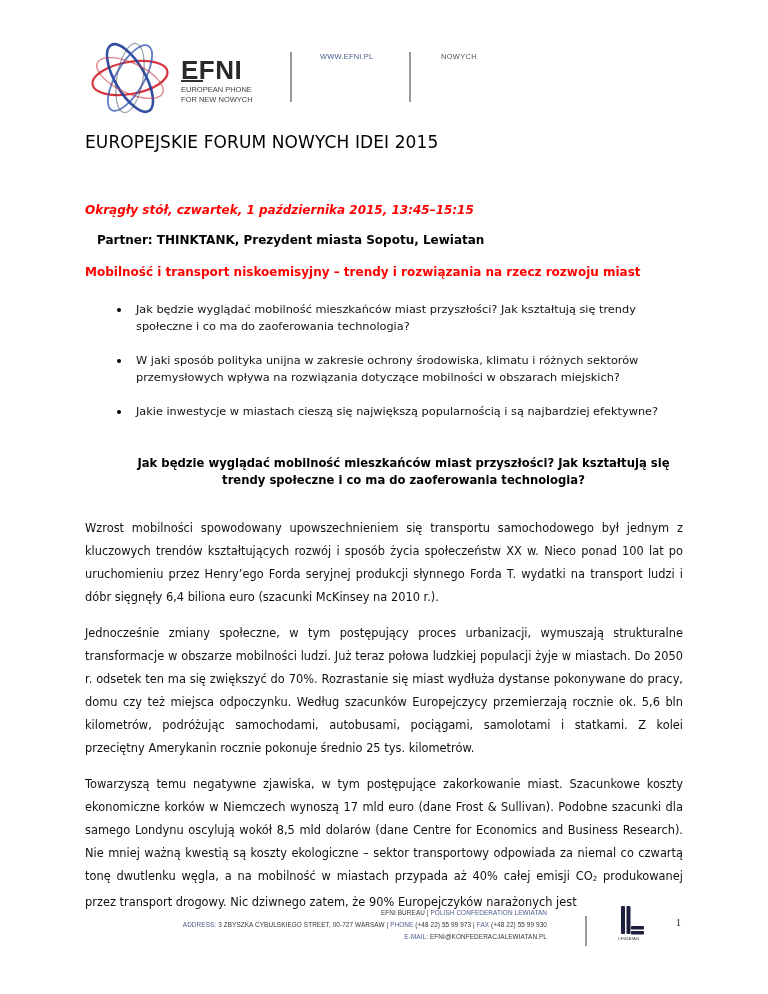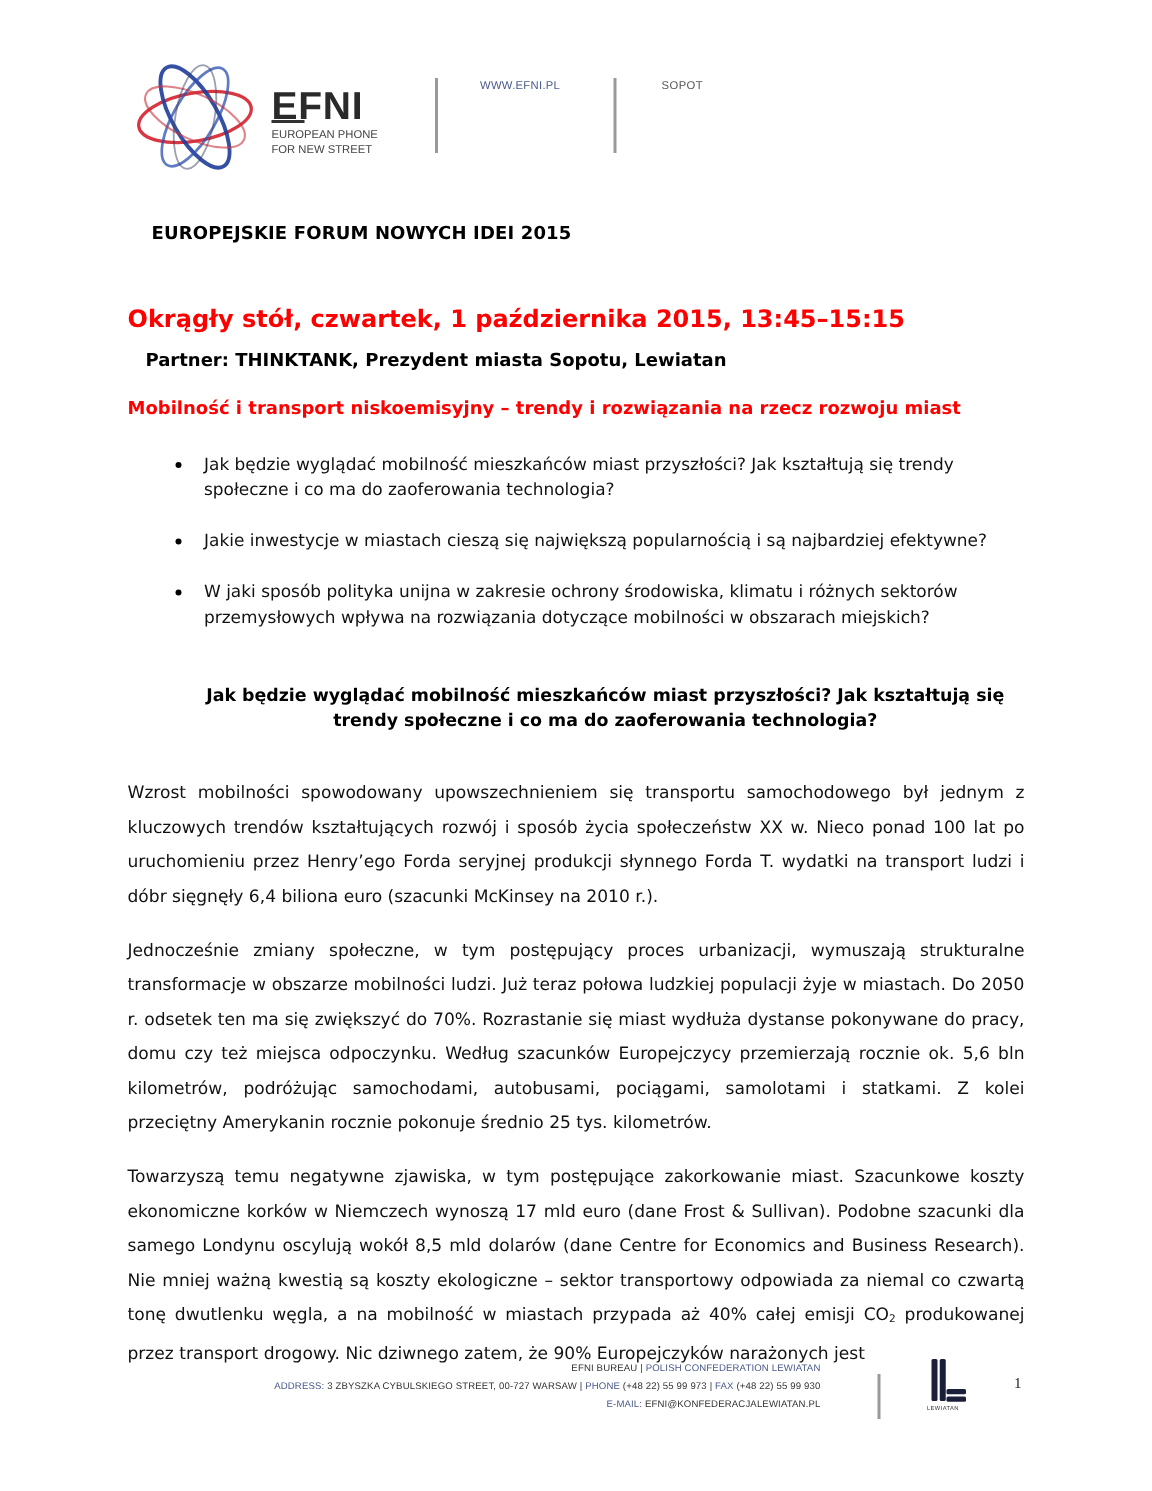--- a/index.html
+++ b/index.html
@@ -10,22 +10,22 @@
     .logo-word { position: absolute; left: 181px; top: 55px; font-family: "Liberation Sans", sans-serif; font-weight: bold; font-size: 26px; letter-spacing: 0.5px; color: #2a2a2a; }
     .logo-rule { position: absolute; left: 181px; top: 80px; width: 22px; height: 2px; background: #333; }
     .logo-sub { position: absolute; left: 181px; top: 85px; font-family: "Liberation Sans", sans-serif; font-size: 7.5px; line-height: 10px; color: #444; }
     .vdiv { position: absolute; width: 1.5px; background: #999; }
     .vdiv.d1 { left: 290px; top: 52px; height: 50px; }
     .vdiv.d2 { left: 409px; top: 52px; height: 50px; }
     .hdr-link { position: absolute; left: 320px; top: 52px; font-family: "Liberation Sans", sans-serif; font-size: 7.5px; color: #4a5a8c; letter-spacing: 0.2px; }
     .hdr-city { position: absolute; left: 441px; top: 52px; font-family: "Liberation Sans", sans-serif; font-size: 7.5px; color: #555; letter-spacing: 0.3px; }
 
     .content { position: absolute; left: 85px; top: 132px; width: 598px; }
-    .title { font-size: 12px; font-weight: bold; margin: 16px; letter-spacing: 0.1px; }
-    .meta-red { color: #ff0000; font-weight: bold; font-size: 16px; margin: 0; position: absolute; left: 0; top: 71px; }
+    .title { font-size: 17px; font-weight: normal; margin: 0; letter-spacing: 0.1px; }
+    .meta-red { color: #ff0000; font-weight: bold; font-size: 12px; margin: 0; position: absolute; left: 0; top: 71px; font-style: italic; }
     .meta-partner { font-weight: bold; font-size: 12px; margin: 0; position: absolute; left: 12px; top: 101px; }
     .meta-topic { color: #ff0000; font-weight: bold; font-size: 12px; margin: 0; position: absolute; left: 0; top: 133px; }
 
     .bullets { position: absolute; left: 0; top: 169px; width: 598px; list-style: none; margin: 0; padding: 0; }
     .bullets li { position: relative; padding-left: 51px; font-size: 11.3px; line-height: 17px; color: #111; margin-bottom: 17px; }
     .bullets .bullet-dot { position: absolute; left: 32px; top: 7px; width: 4px; height: 4px; border-radius: 50%; background: #000; }
 
     .subheading { position: absolute; left: 46px; top: 323px; width: 545px; text-align: center; font-weight: bold; font-size: 11.6px; line-height: 17px; }
 
     .paras { position: absolute; left: 0; top: 385px; width: 598px; }
@@ -50,38 +50,38 @@
       <ellipse cx="42" cy="38" rx="38" ry="15" transform="rotate(60 42 38)" stroke="#1f3d99" stroke-width="2.6" opacity="0.9"></ellipse>
       <ellipse cx="42" cy="38" rx="37" ry="14" transform="rotate(-60 42 38)" stroke="#2b4fb0" stroke-width="1.8" opacity="0.75"></ellipse>
       <ellipse cx="42" cy="38" rx="36" ry="15" transform="rotate(25 42 38)" stroke="#c9303c" stroke-width="1.4" opacity="0.6"></ellipse>
       <ellipse cx="42" cy="38" rx="35" ry="13" transform="rotate(100 42 38)" stroke="#3a3f5c" stroke-width="1.2" opacity="0.5"></ellipse>
     </g>
   </svg>
   <div class="logo-word">EFNI</div>
   <div class="logo-rule"></div>
   <div class="logo-sub">
     <div>EUROPEAN PHONE</div>
-    <div>FOR NEW STREET</div>
+    <div>FOR NEW NOWYCH</div>
   </div>
   <div class="vdiv d1"></div>
   <div class="hdr-link">WWW.EFNI.PL</div>
   <div class="vdiv d2"></div>
-  <div class="hdr-city">SOPOT</div>
+  <div class="hdr-city">NOWYCH</div>
 </div>
 
 <div class="content">
   <h1 class="title">EUROPEJSKIE FORUM NOWYCH IDEI 2015</h1>
   <p class="meta-red">Okrągły stół, czwartek, 1 października 2015, 13:45–15:15</p>
   <p class="meta-partner">Partner: THINKTANK, Prezydent miasta Sopotu, Lewiatan</p>
   <p class="meta-topic">Mobilność i transport niskoemisyjny – trendy i rozwiązania na rzecz rozwoju miast</p>
 
   <ul class="bullets">
     <li><span class="bullet-dot"></span><span>Jak będzie wyglądać mobilność mieszkańców miast przyszłości? Jak kształtują się trendy społeczne i co ma do zaoferowania technologia?</span></li>
+    <li><span class="bullet-dot"></span><span>W jaki sposób polityka unijna w zakresie ochrony środowiska, klimatu i różnych sektorów przemysłowych wpływa na rozwiązania dotyczące mobilności w obszarach miejskich?</span></li>
     <li><span class="bullet-dot"></span><span>Jakie inwestycje w miastach cieszą się największą popularnością i są najbardziej efektywne?</span></li>
-    <li><span class="bullet-dot"></span><span>W jaki sposób polityka unijna w zakresie ochrony środowiska, klimatu i różnych sektorów przemysłowych wpływa na rozwiązania dotyczące mobilności w obszarach miejskich?</span></li>
   </ul>
 
   <div class="subheading">Jak będzie wyglądać mobilność mieszkańców miast przyszłości? Jak kształtują się trendy społeczne i co ma do zaoferowania technologia?</div>
 
   <div class="paras">
     <p>Wzrost mobilności spowodowany upowszechnieniem się transportu samochodowego był jednym z kluczowych trendów kształtujących rozwój i sposób życia społeczeństw XX w. Nieco ponad 100 lat po uruchomieniu przez Henry’ego Forda seryjnej produkcji słynnego Forda T. wydatki na transport ludzi i dóbr sięgnęły 6,4 biliona euro (szacunki McKinsey na 2010 r.).</p>
     <p>Jednocześnie zmiany społeczne, w tym postępujący proces urbanizacji, wymuszają strukturalne transformacje w obszarze mobilności ludzi. Już teraz połowa ludzkiej populacji żyje w miastach. Do 2050 r. odsetek ten ma się zwiększyć do 70%. Rozrastanie się miast wydłuża dystanse pokonywane do pracy, domu czy też miejsca odpoczynku. Według szacunków Europejczycy przemierzają rocznie ok. 5,6 bln kilometrów, podróżując samochodami, autobusami, pociągami, samolotami i  statkami. Z kolei przeciętny Amerykanin rocznie pokonuje średnio 25 tys. kilometrów.</p>
     <p><span>Towarzyszą temu negatywne zjawiska, w tym postępujące zakorkowanie miast. Szacunkowe koszty ekonomiczne korków w Niemczech wynoszą 17 mld euro (dane Frost &amp; Sullivan). Podobne szacunki dla samego Londynu oscylują wokół 8,5 mld dolarów (dane Centre for Economics and Business Research). Nie mniej ważną kwestią są koszty ekologiczne – sektor transportowy odpowiada za niemal co czwartą tonę dwutlenku węgla, a na mobilność w miastach przypada aż 40% całej emisji CO</span><sub>2</sub><span> produkowanej przez transport drogowy. Nic dziwnego zatem, że 90% Europejczyków narażonych jest</span></p>
   </div>
 </div>

